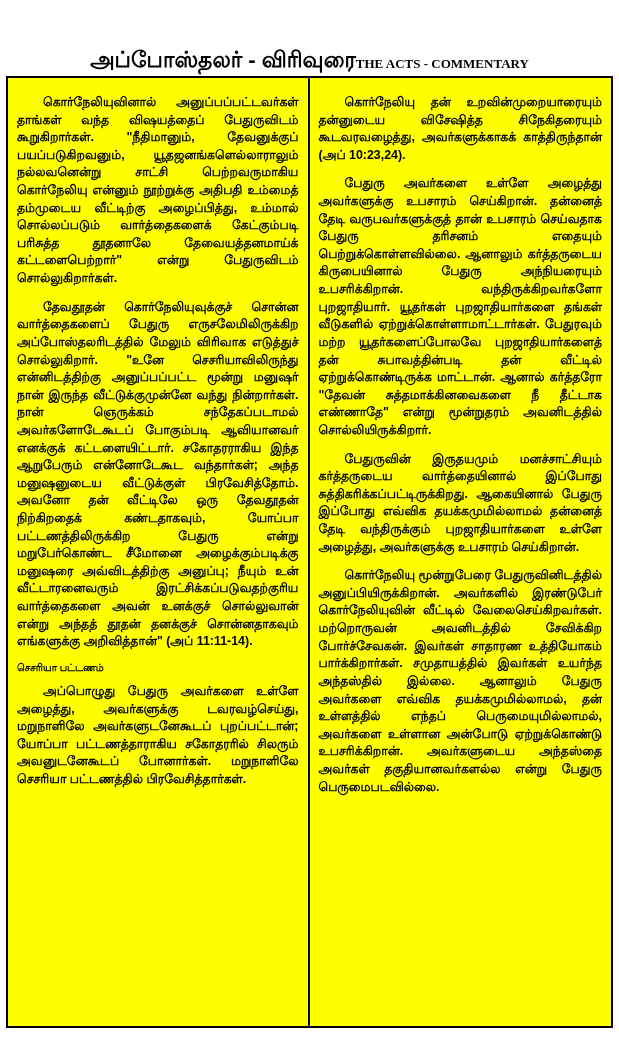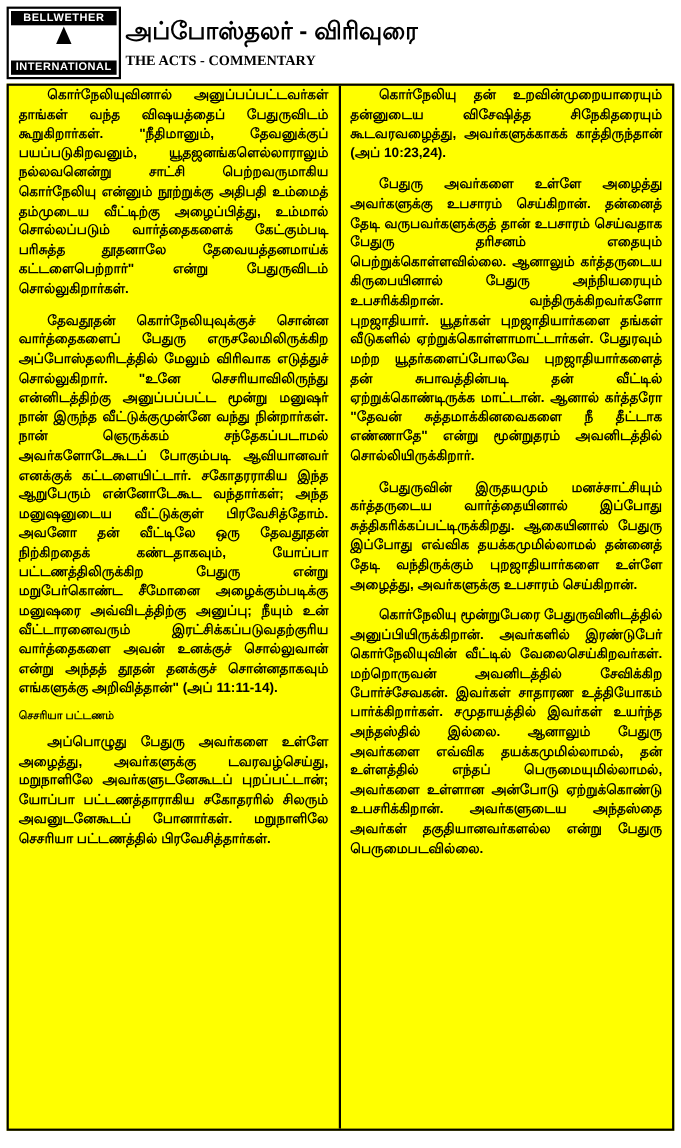--- a/index.html
+++ b/index.html
@@ -68,22 +68,22 @@
     border-left: 7px solid transparent;
     border-right: 7px solid transparent;
     border-bottom: 16px solid #000;
   }
   .logo-box.right .logo-band {
     font-size: 9px;
   }
   .title-wrap {
     flex: 1;
     display: flex;
-    flex-direction: column;
-    align-items: flex-start;
+    flex-direction: row;
+    align-items: flex-end;
     justify-content: center;
     padding: 0 4px;
   }
   .title-ta {
     font-size: 22px;
     font-weight: bold;
     color: #000;
     text-align: center;
     line-height: 1.15;
     white-space: nowrap;
@@ -102,21 +102,21 @@
     position: relative;
     margin: 4px 6px 6px 6px;
     height: 952px;
     background: #ffff00;
     border: 2px solid #000;
     box-sizing: border-box;
     display: flex;
   }
   .col {
     box-sizing: border-box;
-    padding: 0 9px 6px 9px;
+    padding: 16px 9px 6px 9px;
     overflow: hidden;
   }
   .col.left {
     width: 50%;
     border-right: 2px solid #000;
   }
   .col.right {
     width: 50%;
   }
   p.para {
@@ -136,27 +136,20 @@
     text-align: left;
   }
 </style>
 </head>
 <body>
 
 <div class="page">
 
   <div class="header">
 
-    <div class="logo-box left">
-      <div class="logo-band">BELLWETHER</div>
-      <div class="logo-inner">
-        <div class="torch"></div>
-      </div>
-      <div class="logo-band lower">INTERNATIONAL</div>
-    </div>
 
     <div class="title-wrap">
       <div class="title-ta">அப்போஸ்தலர் - விரிவுரை</div>
       <div class="title-en">THE ACTS - COMMENTARY</div>
     </div>
 
   </div>
 
   <div class="body-area">
 

